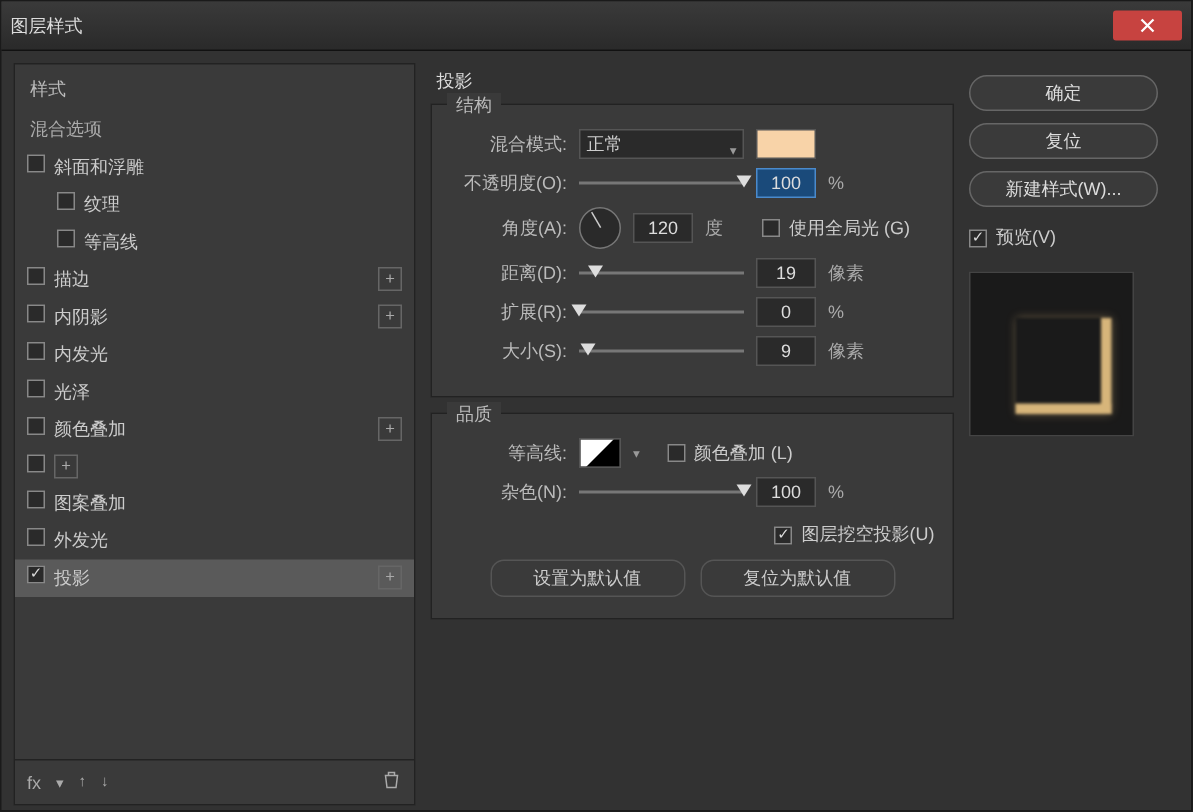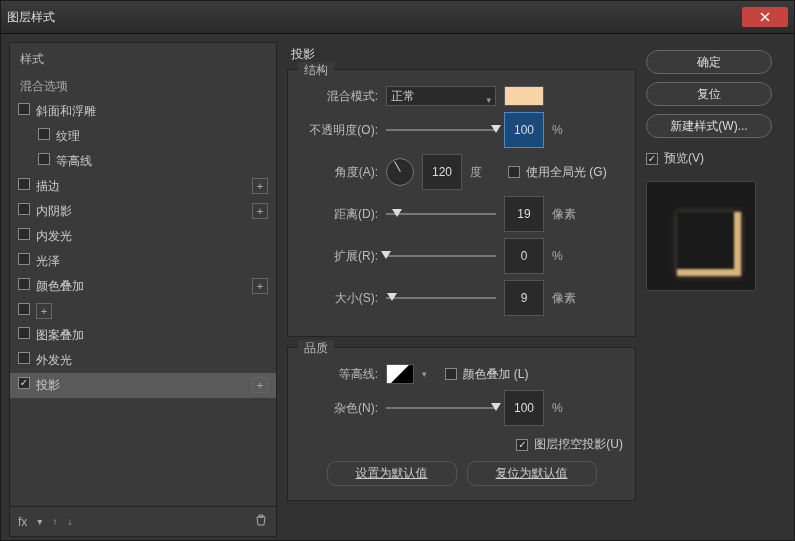--- a/index.html
+++ b/index.html
@@ -33,28 +33,28 @@
 .legend { position: absolute; top: -8px; left: 10px; background: #3a3a3a; padding: 0 6px; color: #bbb; }
 .row { display: flex; align-items: center; margin: 6px 0; gap: 8px; }
 .row-label { width: 78px; text-align: right; color: #bbb; }
 .select { width: 110px; height: 20px; background: #2a2a2a; border: 1px solid #555; display: flex; align-items: flex-end; padding: 0 4px; justify-content: space-between; }
 .select .caret { font-size: 9px; color: #999; }
 .swatch { width: 40px; height: 20px; background: #f8d3a8; border: 1px solid #555; }
 .swatch.contour { background: linear-gradient(135deg,#fff 49%,#000 51%); width: 28px; }
 .slider { position: relative; width: 110px; height: 14px; display: flex; align-items: center; }
 .slider .track { height: 2px; background: #777; width: 100%; }
 .slider .thumb { position: absolute; top: 2px; width: 0; height: 0; border-left: 5px solid transparent; border-right: 5px solid transparent; border-top: 8px solid #ddd; transform: translateX(-5px); }
-.num-input { width: 40px; height: 36px; background: #2a2a2a; border: 1px solid #555; color: #ddd; text-align: center; }
+.num-input { width: 40px; height: 20px; background: #2a2a2a; border: 1px solid #555; color: #ddd; text-align: center; }
 .num-input.hl { background: #1a4a7a; border-color: #4a8acc; }
 .unit { color: #aaa; width: 30px; }
 .angle { width: 28px; height: 28px; border: 1px solid #777; border-radius: 50%; background: #2a2a2a; position: relative; }
 .angle::after { content: ""; position: absolute; width: 12px; height: 1px; background: #ccc; top: 50%; left: 50%; transform-origin: 0 0; transform: rotate(-120deg); }
 .inline-chk { display: flex; align-items: center; gap: 6px; }
 .btnrow { display: flex; gap: 10px; justify-content: center; margin-top: 8px; }
-.small-btn { padding: 3px 28px; border: 1px solid #555; background: #3a3a3a; border-radius: 9px; color: #ccc; cursor: pointer; text-decoration: underline; }
+.small-btn { padding: 3px 28px; border: 1px solid #555; background: #3a3a3a; border-radius: 9px; color: #ccc; cursor: pointer; }
 
 .right-panel { width: 140px; display: flex; flex-direction: column; gap: 8px; padding-top: 8px; align-items: flex-start; }
 .pill-btn { width: 126px; height: 24px; border: 1px solid #666; border-radius: 12px; background: #3a3a3a; display: flex; align-items: center; justify-content: center; color: #ddd; cursor: pointer; }
 .preview-chk { display: flex; align-items: center; gap: 6px; margin-top: 4px; }
 .preview-box { width: 110px; height: 110px; background: #1a1a1a; border: 1px solid #444; margin-top: 6px; position: relative; overflow: hidden; }
 .preview-shape { position: absolute; right: 14px; bottom: 14px; width: 64px; height: 64px; border: 7px solid #d7b57a; border-top: none; border-left: none; filter: blur(1px); box-shadow: 0 0 6px rgba(215,181,122,0.4); }
 .preview-shape::before, .preview-shape::after { content:""; position:absolute; background: radial-gradient(circle,#d7b57a 30%, transparent 70%); }
 </style>
 </head>
 <body>

